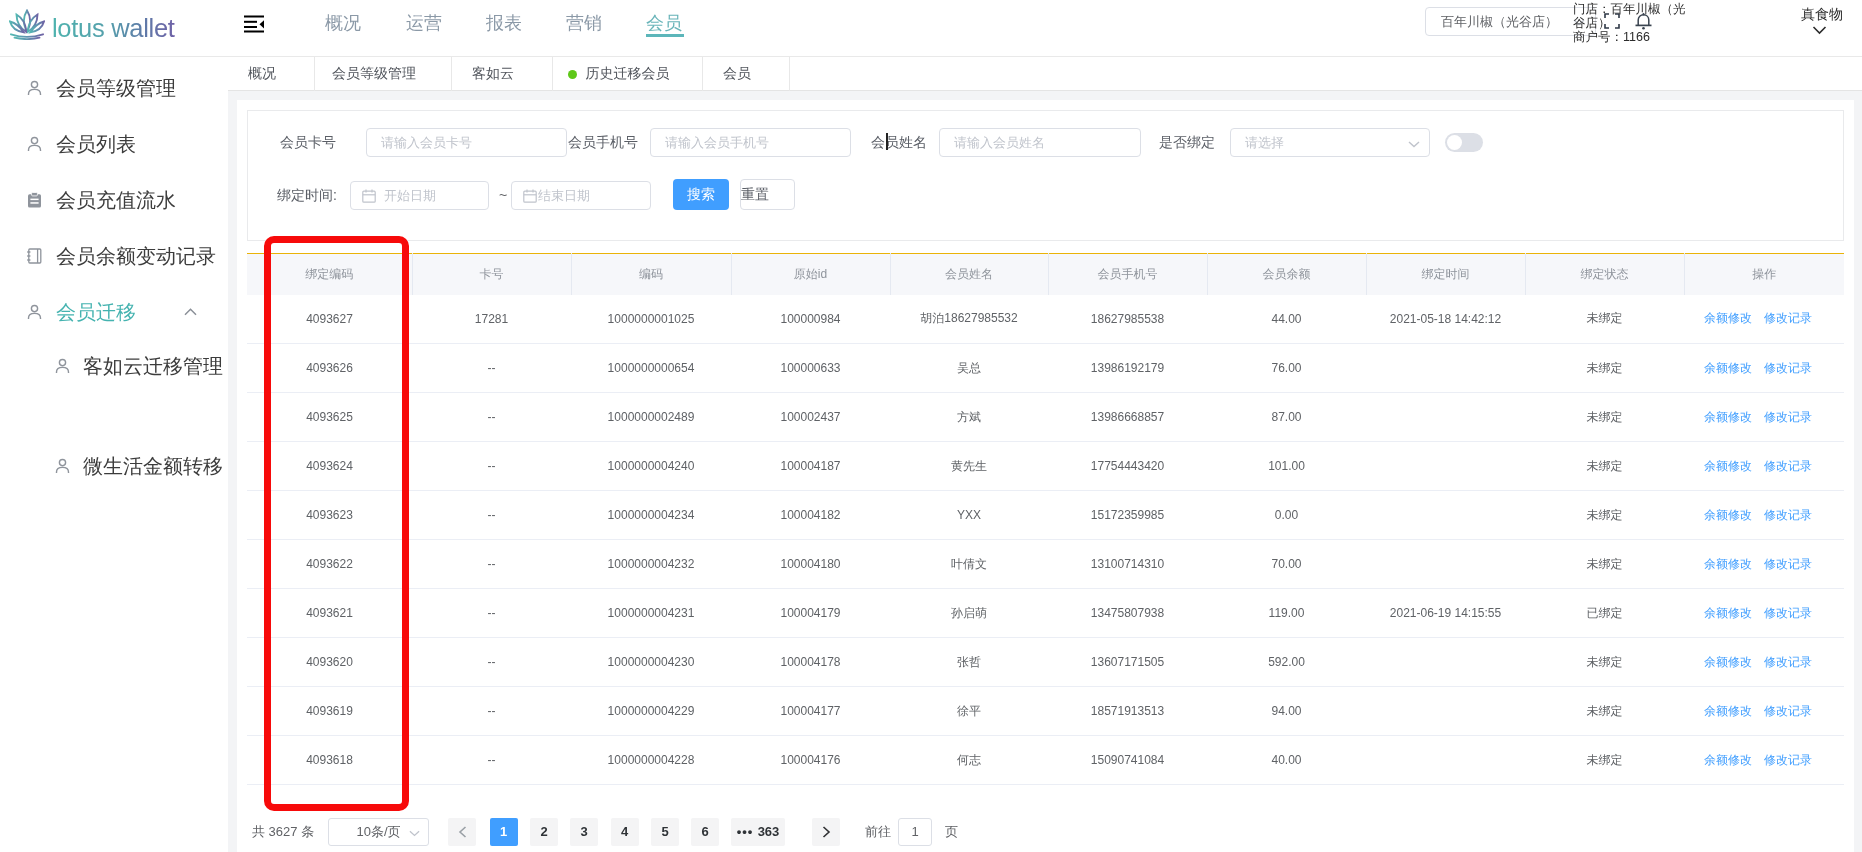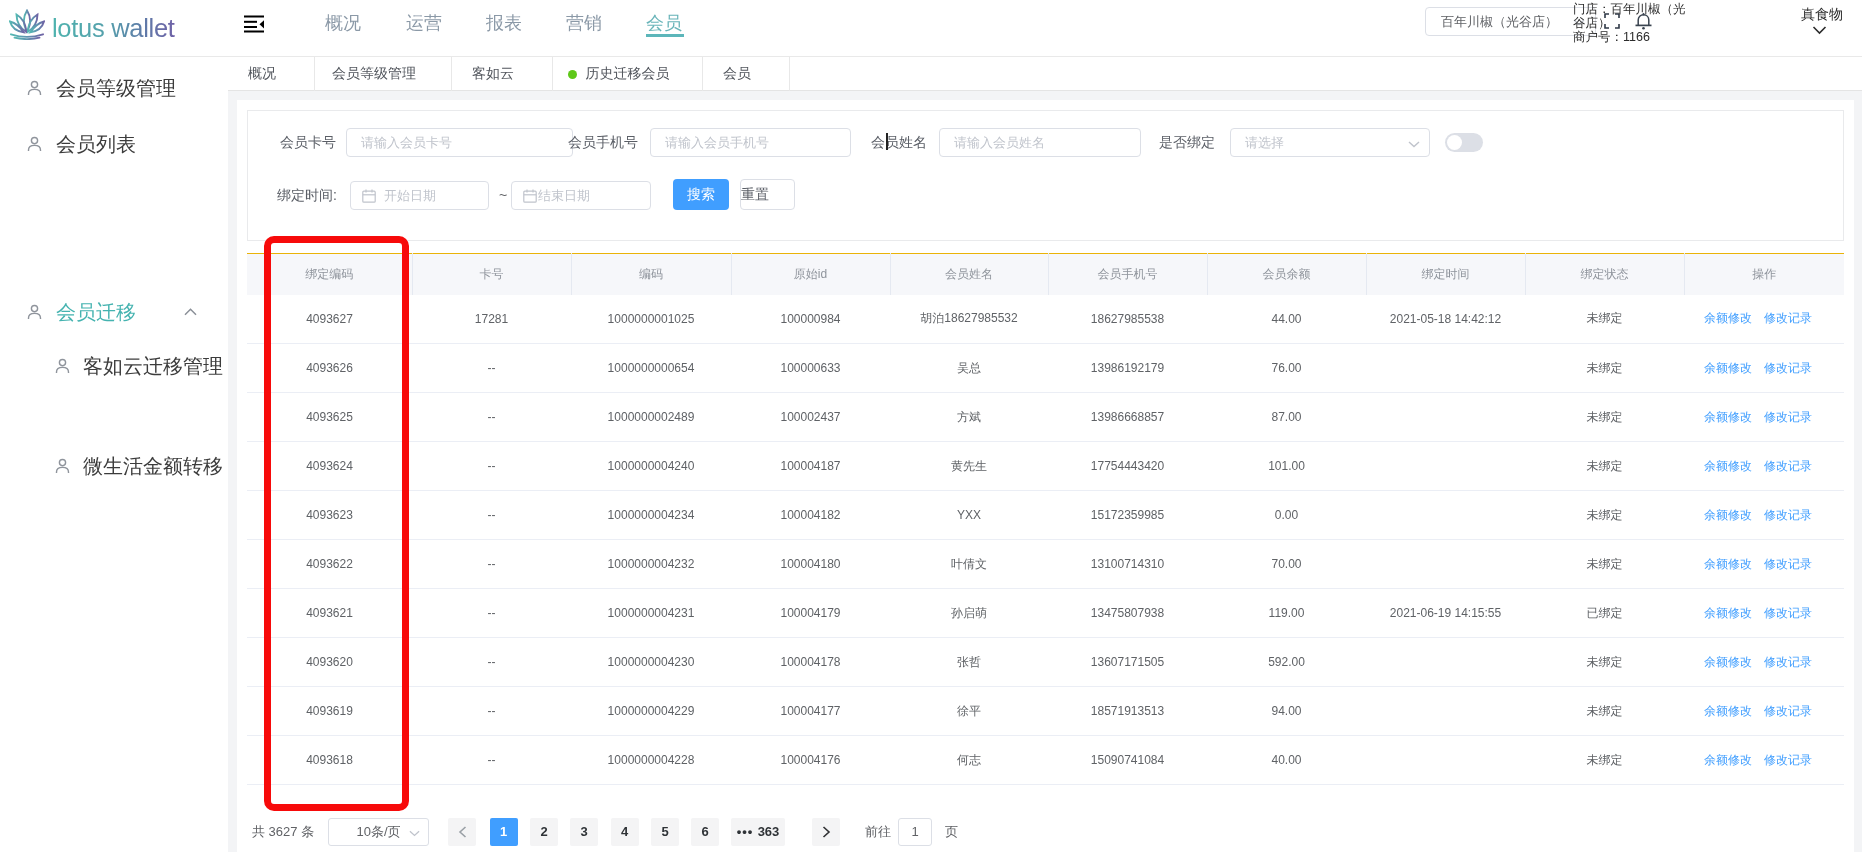--- a/index.html
+++ b/index.html
@@ -149,20 +149,41 @@
   </div>
   <div class="mitem" style="top:59px">
     <svg width="15" height="16" viewBox="0 0 15 16">
         <g fill="none" stroke="#8f949c" stroke-width="1.4">
           <circle cx="7.5" cy="4.6" r="3.1"></circle>
           <path d="M1.5 15 V14 C1.5 10.8 4 9.4 7.5 9.4 C11 9.4 13.5 10.8 13.5 14 V15"></path>
         </g>
       </svg>
     <span class="txt">会员列表</span>
   </div>
+  <div class="mitem" style="top:115px">
+    <svg width="15" height="16" viewBox="0 0 15 16">
+        <rect x="1" y="2.2" width="13" height="13.3" rx="1.5" fill="#8f949c"></rect>
+        <rect x="4.6" y="0.5" width="5.8" height="3.4" rx="1" fill="#8f949c" stroke="#fff" stroke-width="0.8"></rect>
+        <rect x="3.4" y="6.6" width="8.2" height="1.5" fill="#fff"></rect>
+        <rect x="3.4" y="10.2" width="8.2" height="1.5" fill="#fff"></rect>
+      </svg>
+    <span class="txt">会员充值流水</span>
+  </div>
+  <div class="mitem" style="top:171px">
+    <svg width="15" height="16" viewBox="0 0 15 16">
+        <g fill="none" stroke="#8f949c" stroke-width="1.3">
+          <rect x="1.8" y="1" width="12" height="14" rx="1"></rect>
+          <line x1="10.6" y1="1" x2="10.6" y2="15"></line>
+          <line x1="0.2" y1="4" x2="3.4" y2="4" stroke-width="1.5"></line>
+          <line x1="0.2" y1="8" x2="3.4" y2="8" stroke-width="1.5"></line>
+          <line x1="0.2" y1="12" x2="3.4" y2="12" stroke-width="1.5"></line>
+        </g>
+      </svg>
+    <span class="txt">会员余额变动记录</span>
+  </div>
   <div class="mitem" style="top:227px">
     <svg width="15" height="16" viewBox="0 0 15 16">
         <g fill="none" stroke="#8f949c" stroke-width="1.4">
           <circle cx="7.5" cy="4.6" r="3.1"></circle>
           <path d="M1.5 15 V14 C1.5 10.8 4 9.4 7.5 9.4 C11 9.4 13.5 10.8 13.5 14 V15"></path>
         </g>
       </svg>
     <span class="txt teal">会员迁移</span>
     <svg style="left:184px" width="13" height="8" viewBox="0 0 13 8">
         <polyline points="1,6.7 6.5,1.3 12,6.7" fill="none" stroke="#8a8f97" stroke-width="1.5"></polyline>
@@ -195,21 +216,21 @@
   <div class="tab" style="left:325px;width:150px"><span class="gdot"></span>历史迁移会员</div>
   <div class="tab" style="left:475px;width:87px">会员</div>
 </div>
 
 <div id="content">
     <div id="card"></div>
   </div>
 <div id="filter"></div>
 <div id="filterItems">
   <div class="flabel" style="left:280px;top:128px">会员卡号</div>
-  <div class="finput" style="left:346px;top:128px;width:227px">请输入会员卡号</div>
+  <div class="finput" style="left:366px;top:128px;width:201px">请输入会员卡号</div>
   <div class="flabel" style="left:568px;top:128px">会员手机号</div>
   <div class="finput" style="left:650px;top:128px;width:201px">请输入会员手机号</div>
   <div class="flabel" style="left:871px;top:128px">会员姓名</div>
   <div id="cursor"></div>
   <div class="finput" style="left:939px;top:128px;width:202px">请输入会员姓名</div>
   <div class="flabel" style="left:1159px;top:128px">是否绑定</div>
   <div class="finput" style="left:1230px;top:128px;width:200px">请选择
     <svg class="chev" width="12" height="7" viewBox="0 0 12 7">
         <polyline points="1,1 6,5.6 11,1" fill="none" stroke="#c0c4cc" stroke-width="1.4"></polyline>
       </svg>

